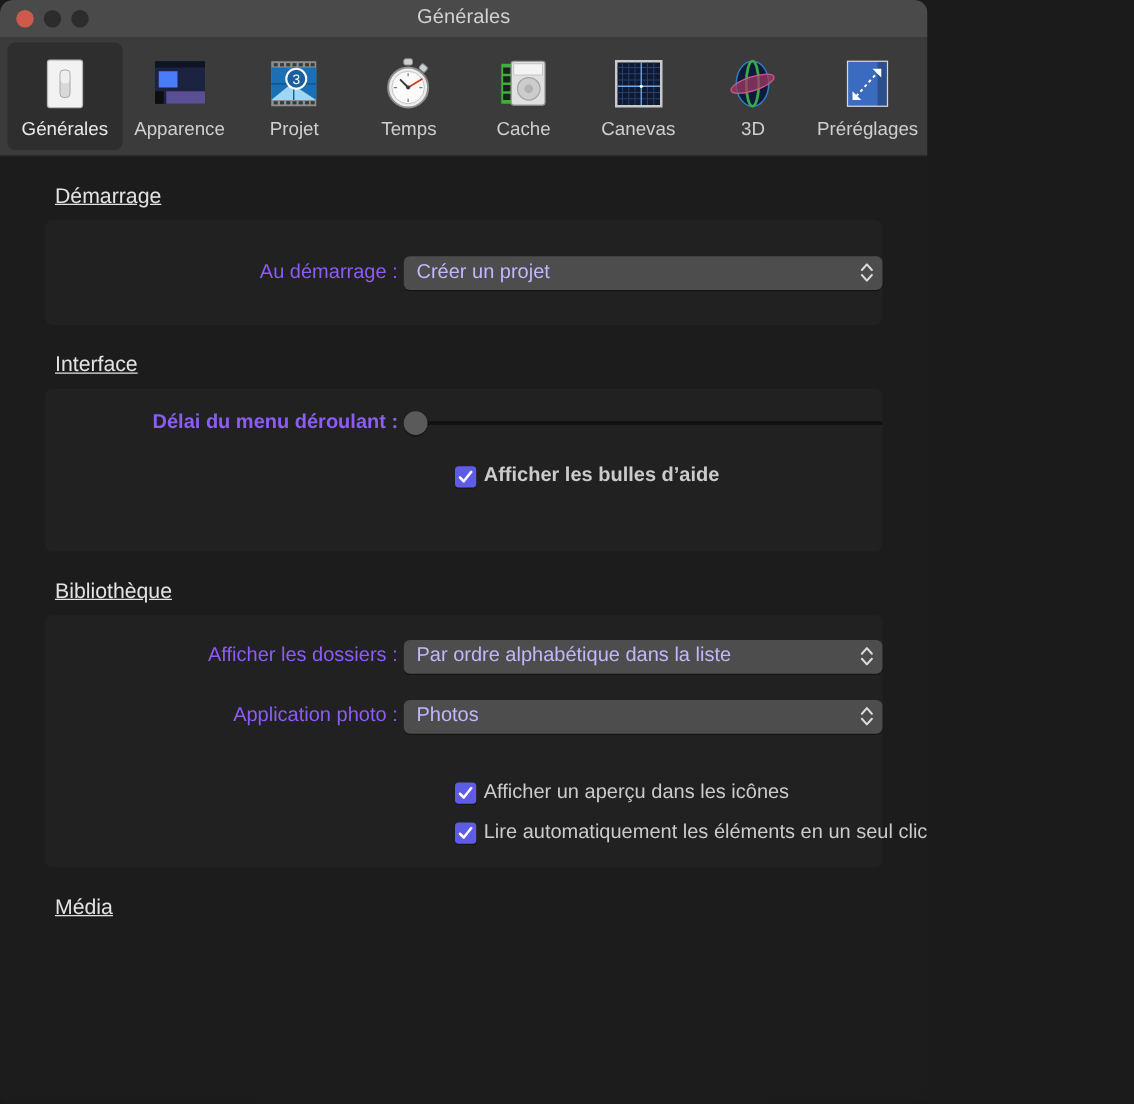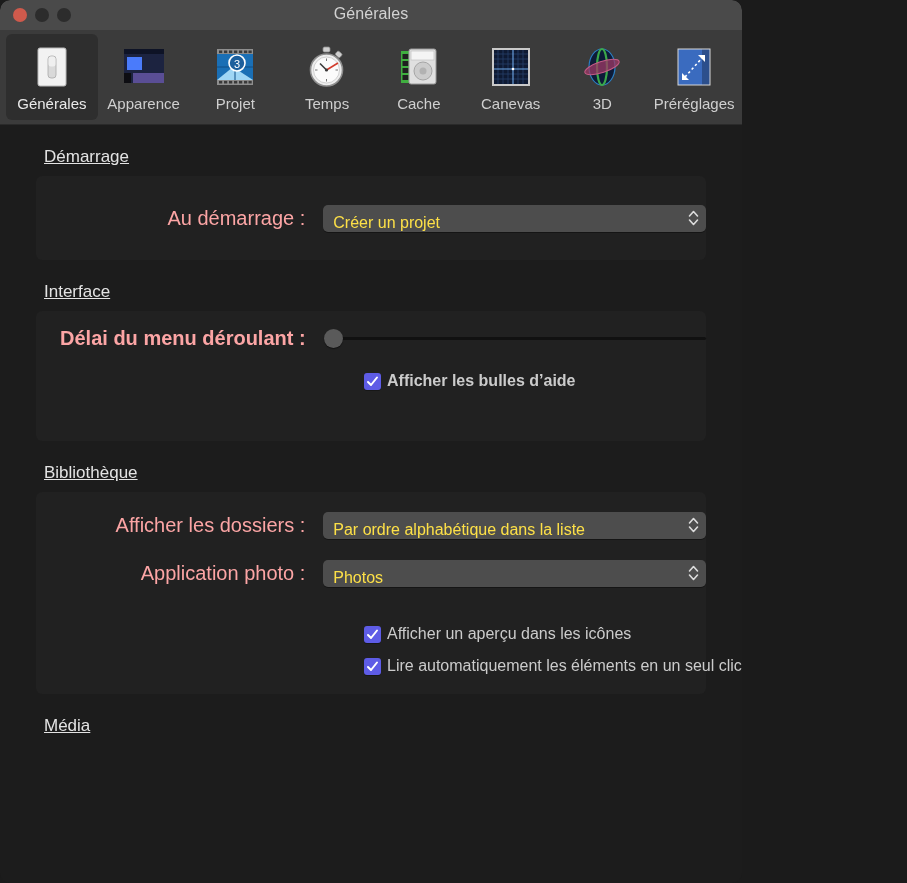--- a/index.html
+++ b/index.html
@@ -115,39 +115,39 @@
   }
 
   .row {
     display: flex;
     align-items: center;
     height: 40px;
   }
   .row-label {
     width: 293px;
     text-align: right;
-    padding-right: 18px;
-    font-size: 20px;
-    color: #fca5a5;
+    padding-right: 5px;
+    font-size: 16px;
+    color: #8b5cf6;
     box-sizing: border-box;
     white-space: nowrap;
   }
 
   
   .popup {
     position: relative;
     height: 27px;
     background: #4d4d4d;
     border-radius: 5px;
     display: flex;
-    align-items: flex-end;
+    align-items: center;
     padding: 0 28px 0 10px;
     box-sizing: border-box;
     font-size: 16px;
-    color: #fde047;
+    color: #c4b5fd;
     box-shadow: 0 1px 0 rgba(0,0,0,0.35);
     white-space: nowrap;
     cursor: default;
   }
   .popup .chev {
     position: absolute;
     right: 7px;
     top: 50%;
     transform: translateY(-50%);
     display: flex;

